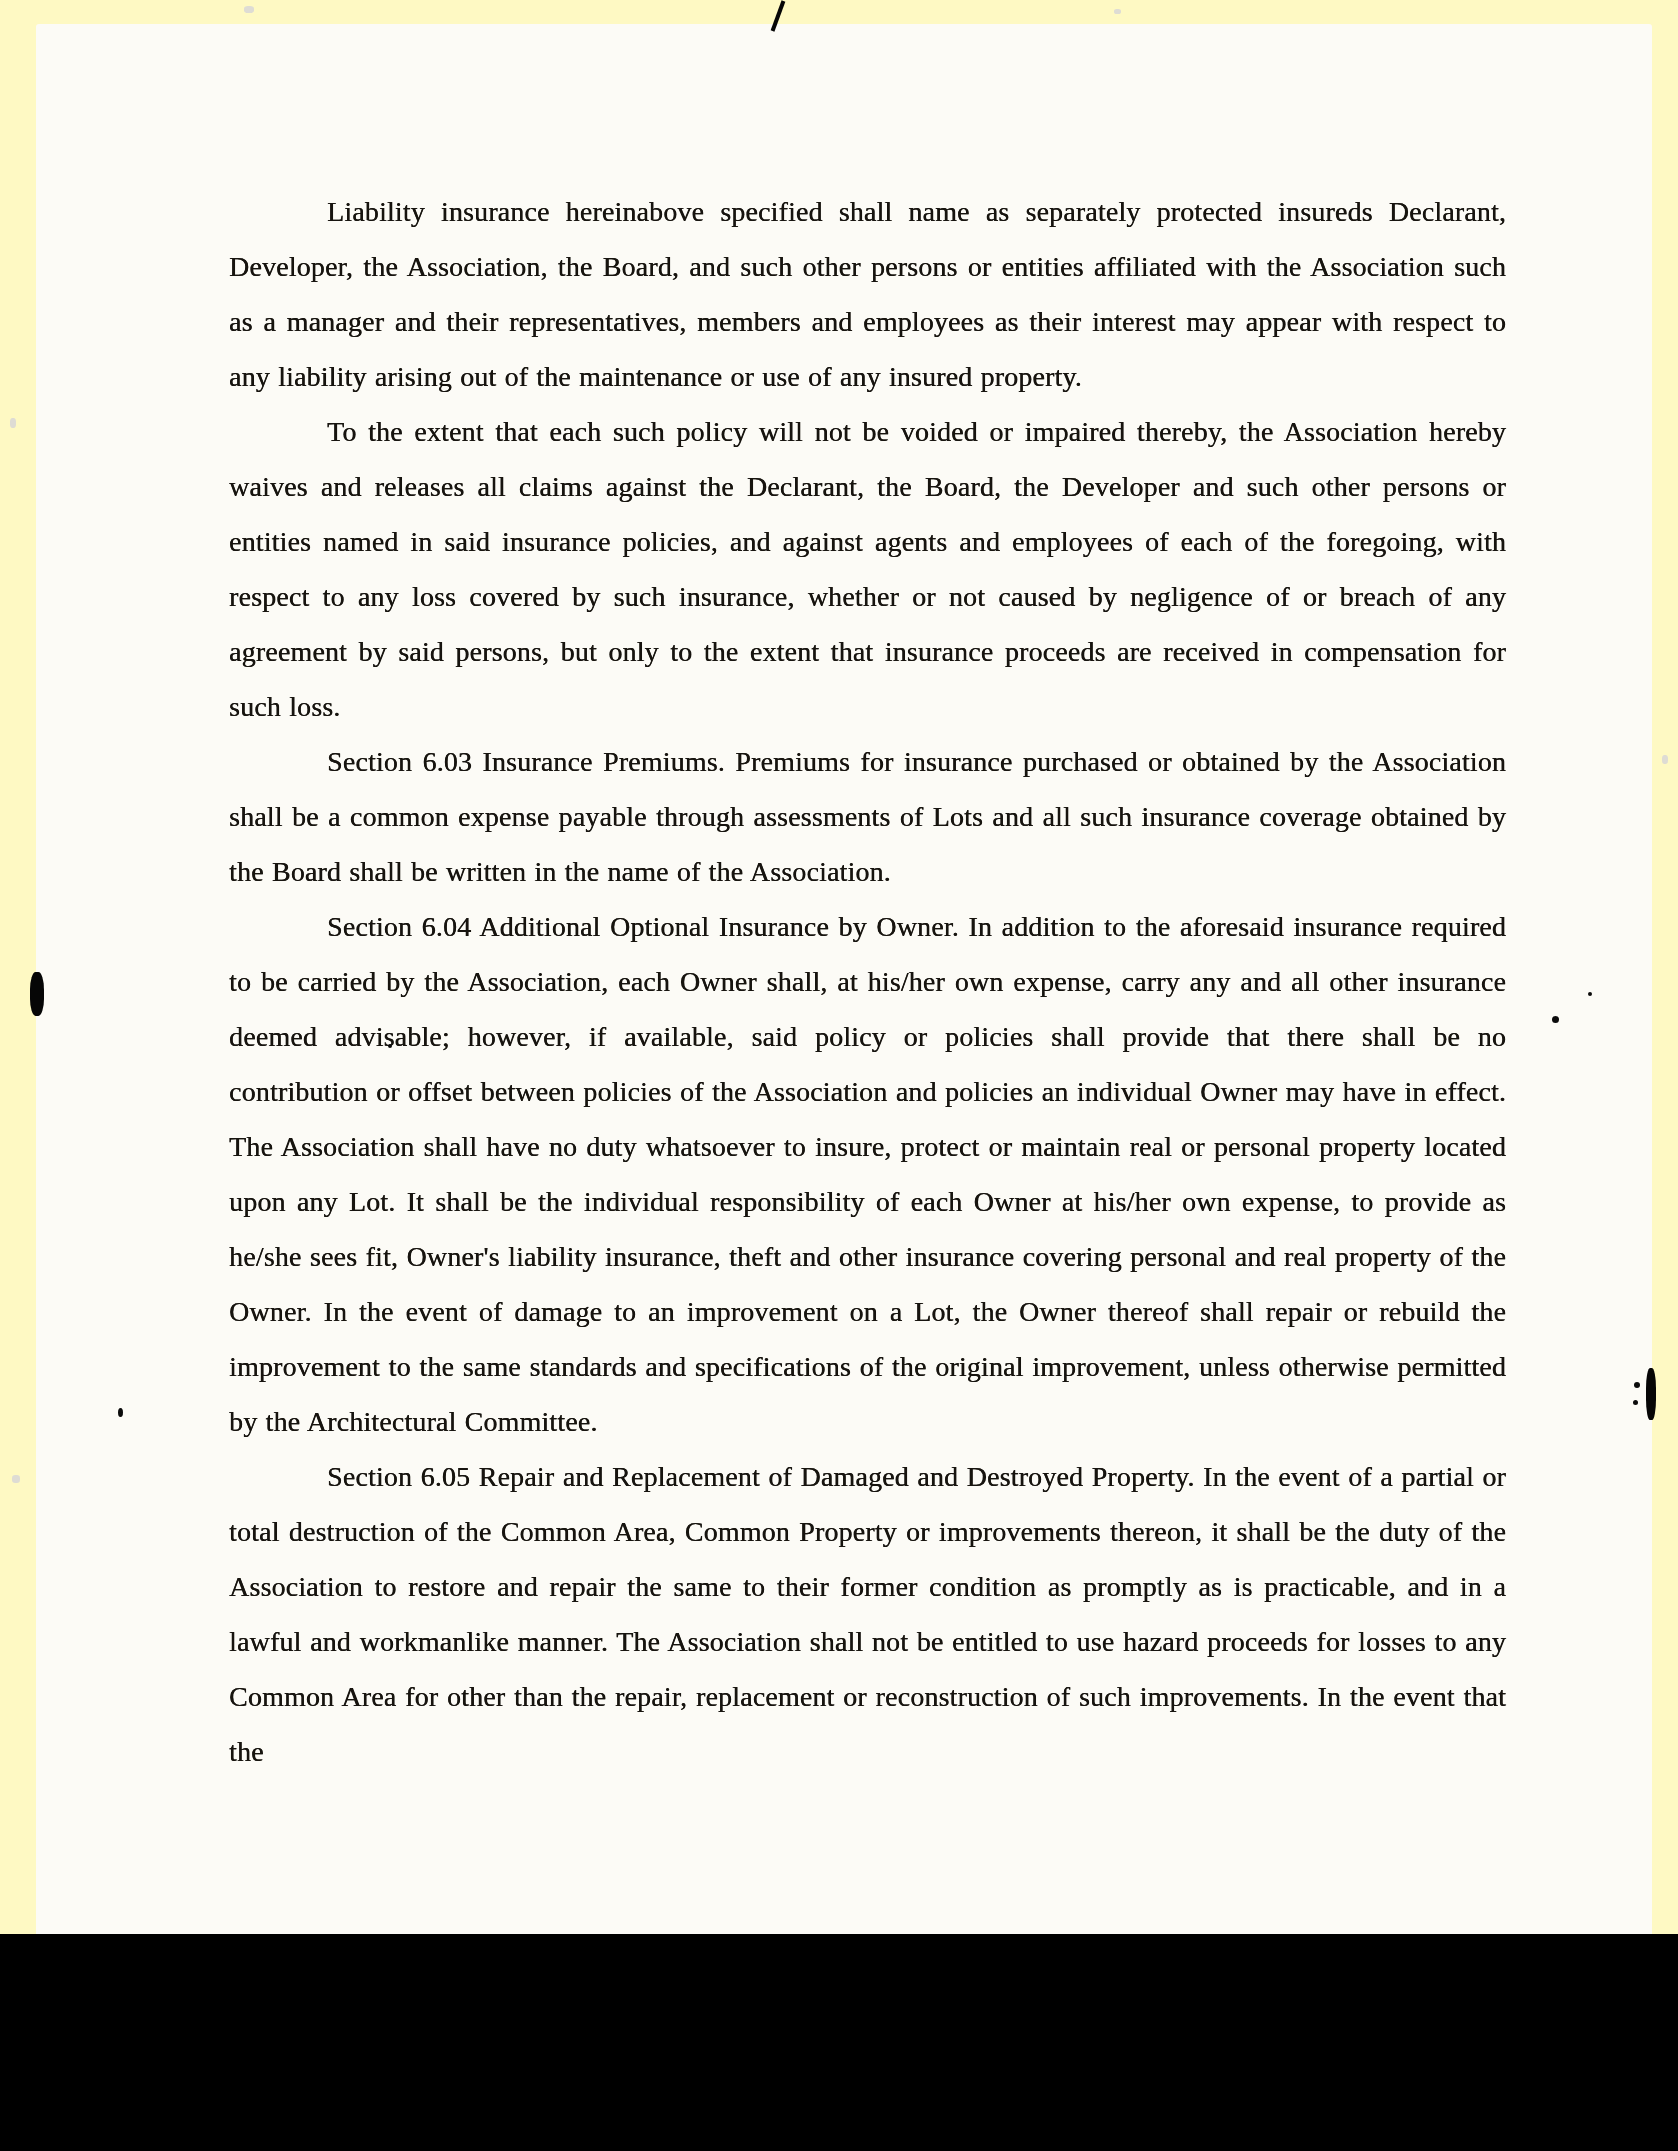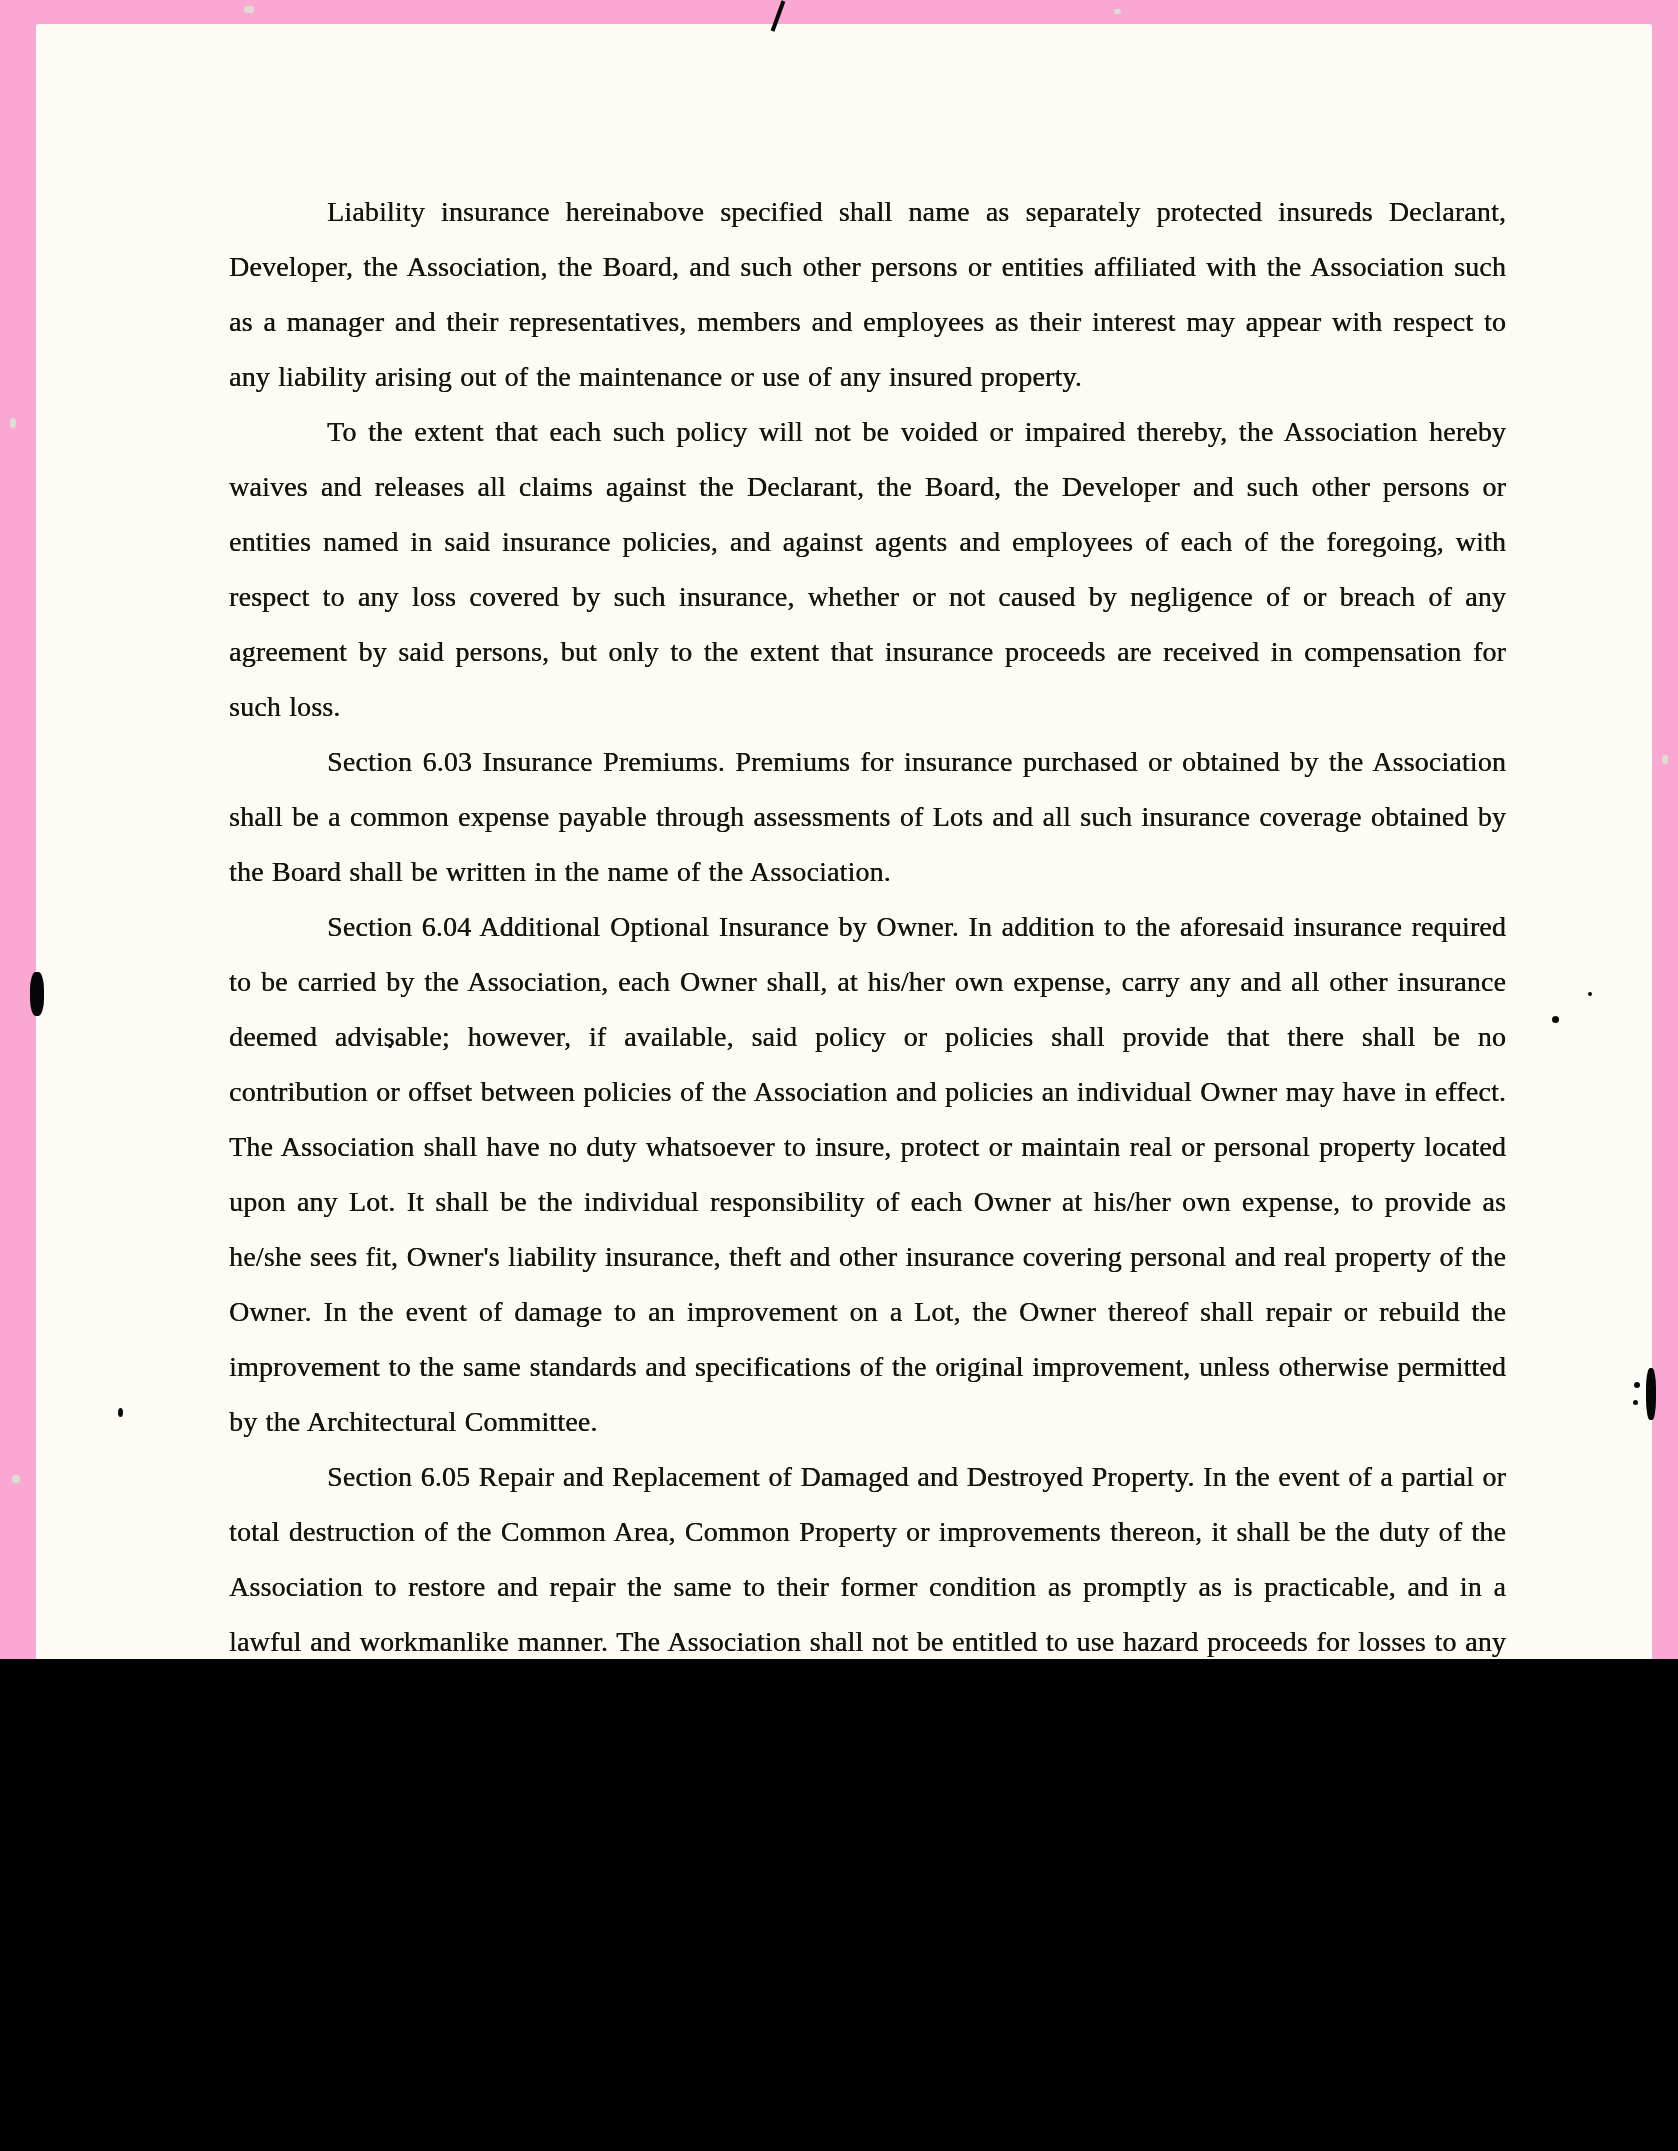--- a/index.html
+++ b/index.html
@@ -1,22 +1,22 @@
 <!DOCTYPE html>
 <html><head>
 <meta charset="utf-8">
 <style>
   * { box-sizing: border-box; }
   html, body { margin: 0; padding: 0; background: #000; }
 
   .scan {
     position: relative;
     width: 1678px;
-    height: 1659px;
-    background: #f9a8d4;
+    height: 1934px;
+    background: #fef9c3;
     overflow: hidden;
     font-family: "Liberation Serif", serif;
   }
 
   
   .page {
     position: absolute;
     left: 36px;
     top: 24px;
     width: 1616px;

